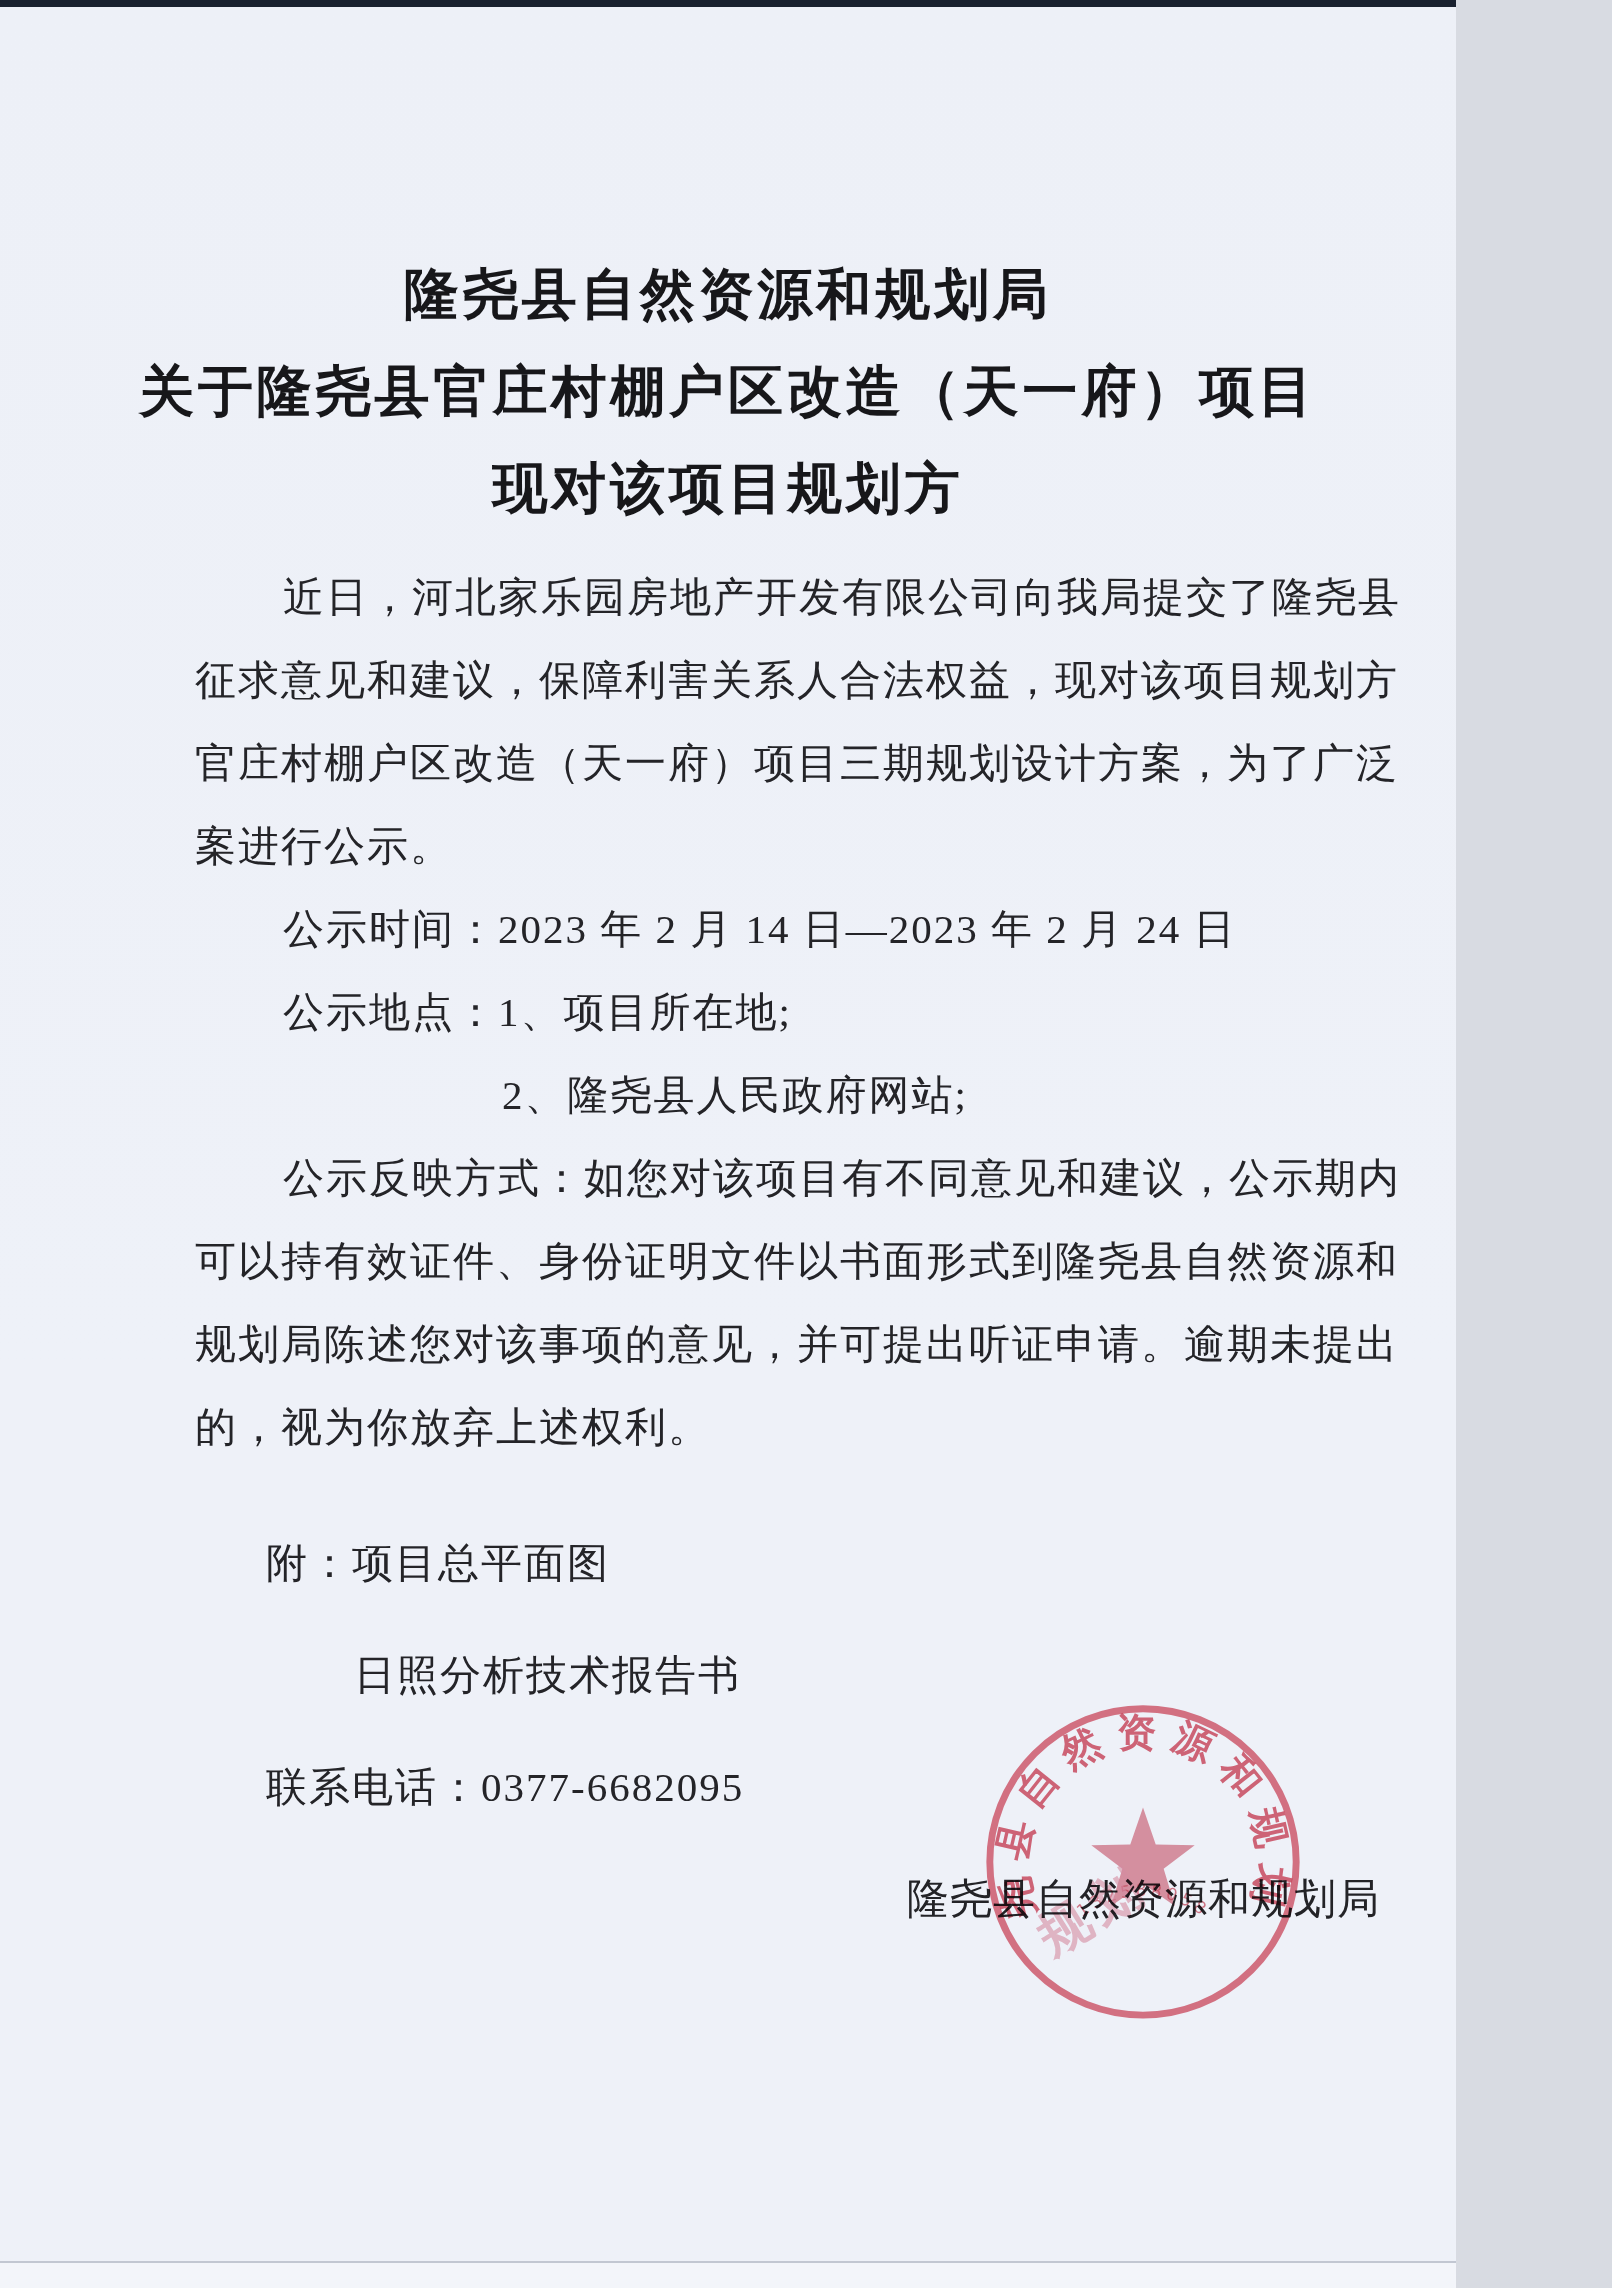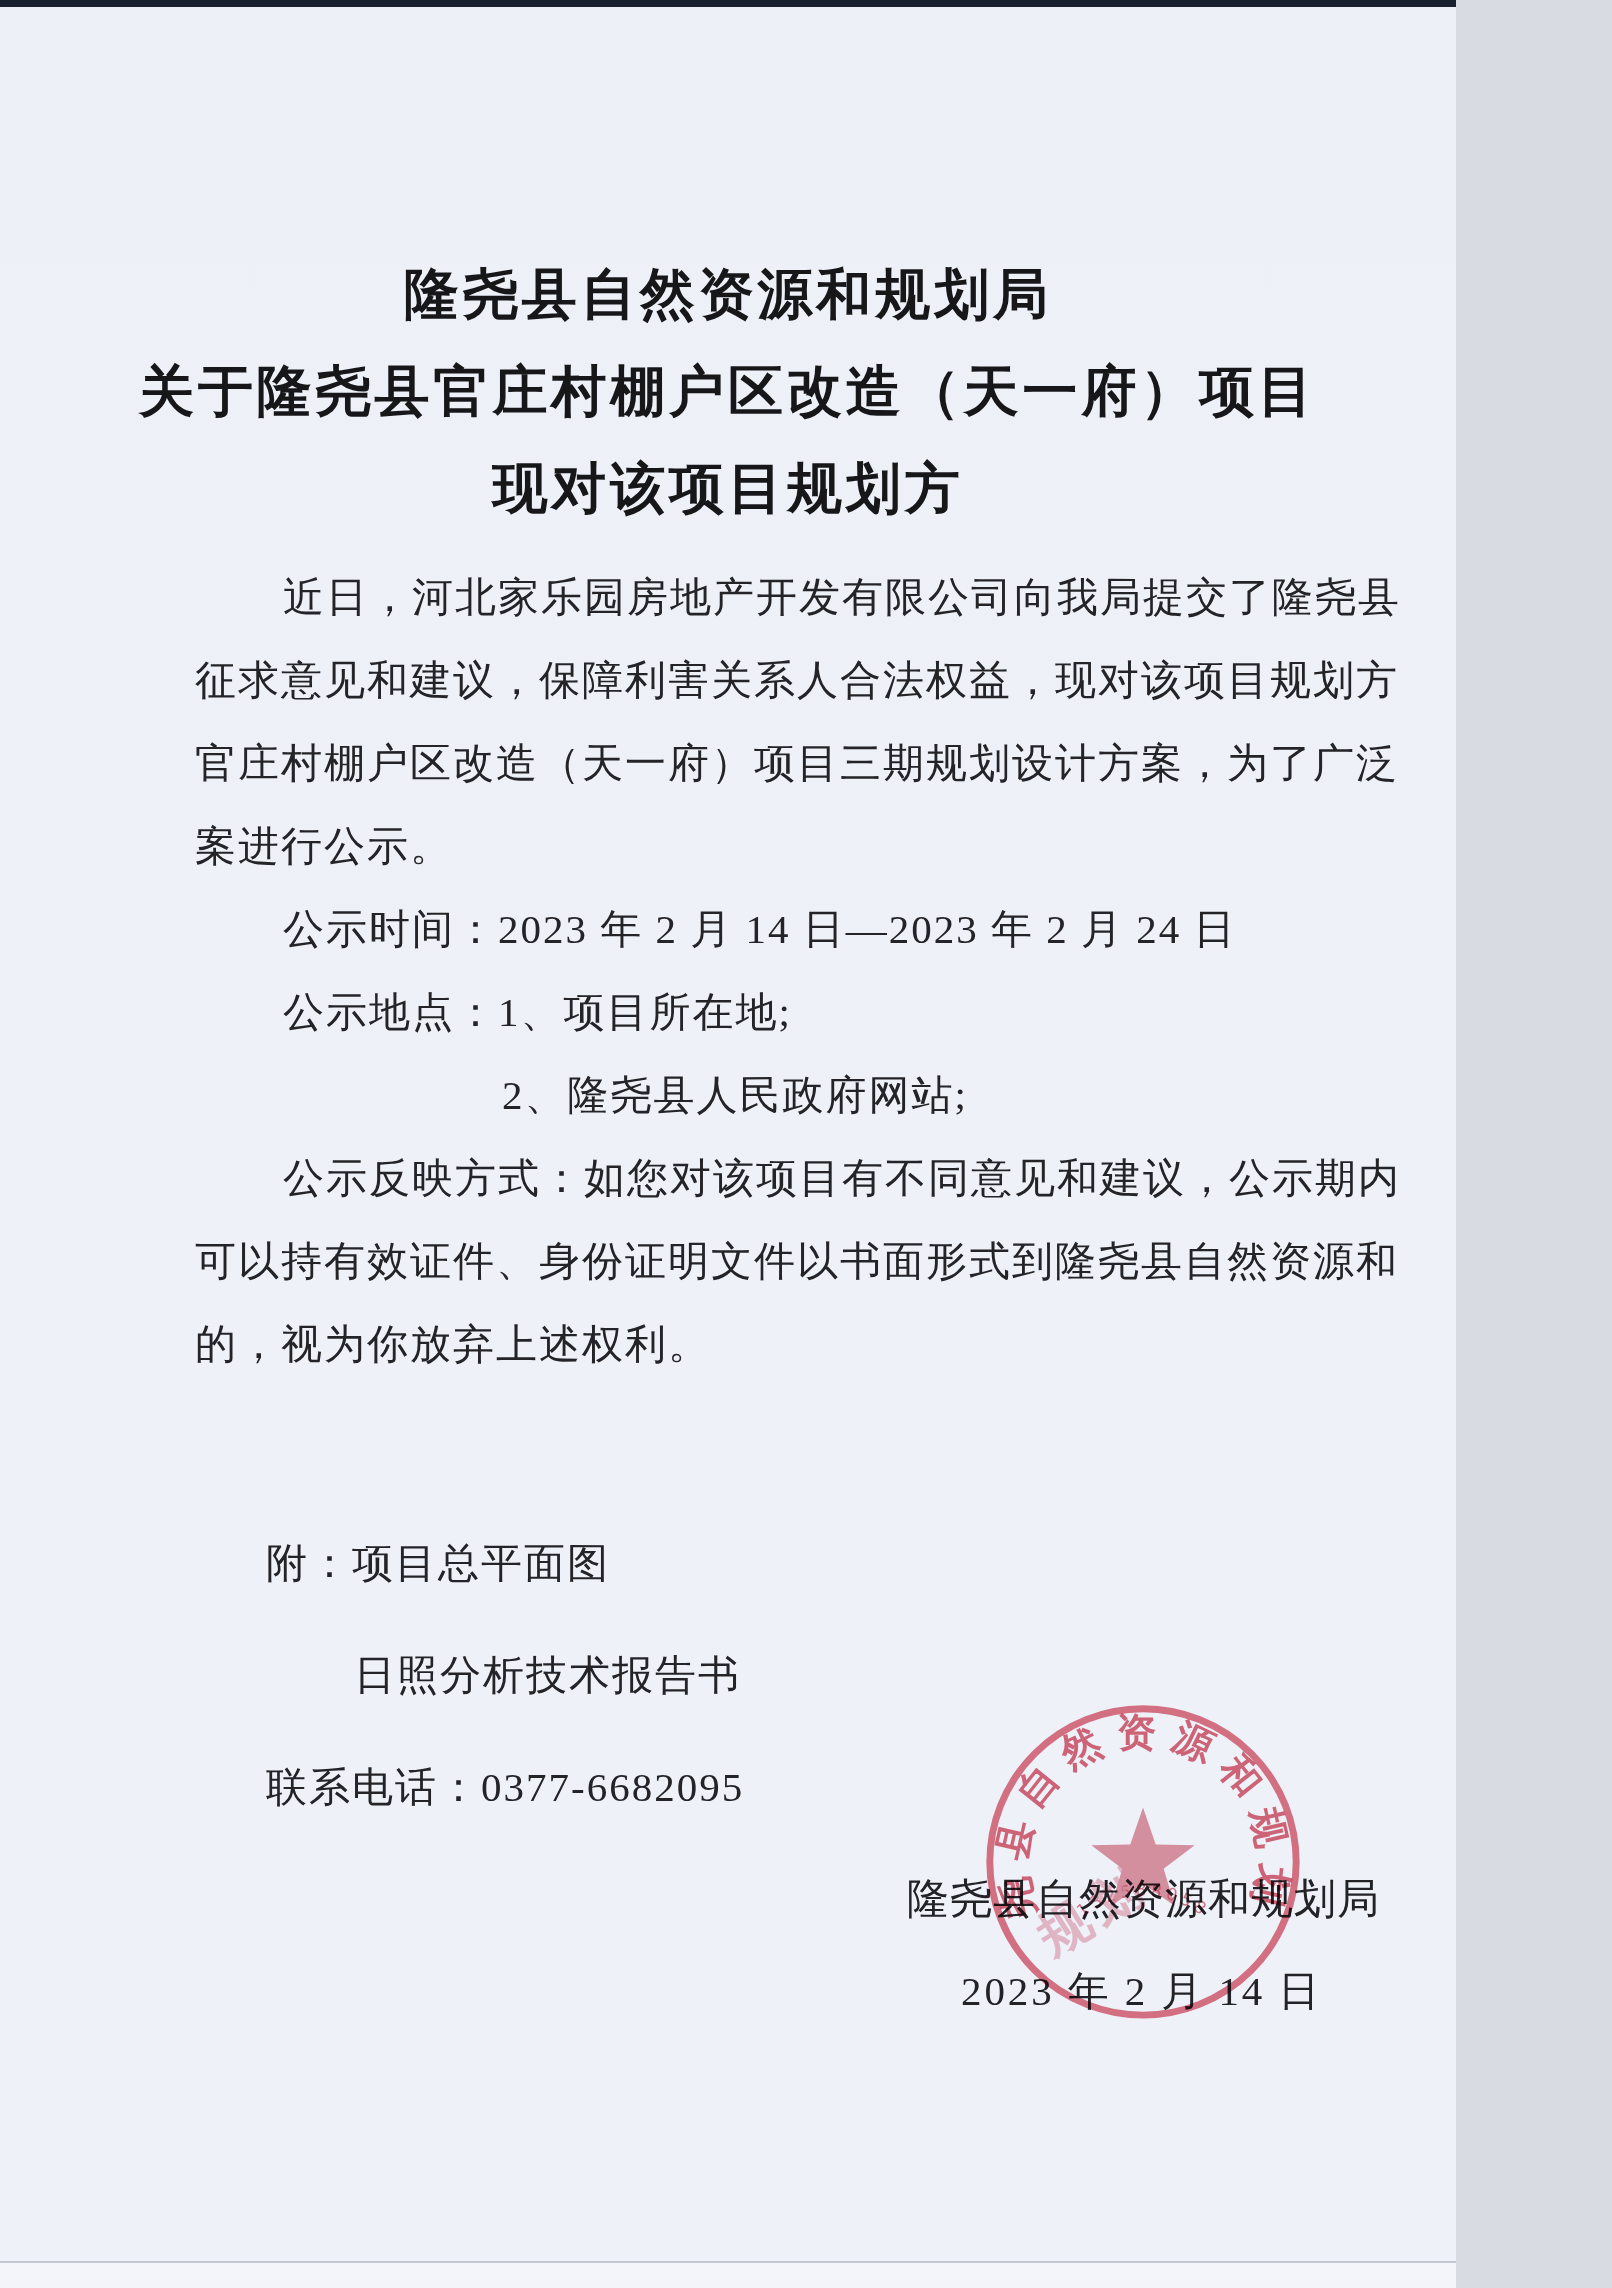--- a/index.html
+++ b/index.html
@@ -98,31 +98,31 @@
   <div class="body-block">
     <div class="bline ind2">近日，河北家乐园房地产开发有限公司向我局提交了隆尧县</div>
     <div class="bline">征求意见和建议，保障利害关系人合法权益，现对该项目规划方</div>
     <div class="bline">官庄村棚户区改造（天一府）项目三期规划设计方案，为了广泛</div>
     <div class="bline">案进行公示。</div>
     <div class="bline ind2">公示时间：2023 年 2 月 14 日—2023 年 2 月 24 日</div>
     <div class="bline ind2">公示地点：1、项目所在地;</div>
     <div class="bline ind7">2、隆尧县人民政府网站;</div>
     <div class="bline ind2">公示反映方式：如您对该项目有不同意见和建议，公示期内</div>
     <div class="bline">可以持有效证件、身份证明文件以书面形式到隆尧县自然资源和</div>
+    <div class="bline">规划局陈述您对该事项的意见，并可提出听证申请。逾期未提出</div>
     <div class="bline">的，视为你放弃上述权利。</div>
   </div>
 
   <div class="attach-block">
     <div class="aline ind2">附：项目总平面图</div>
     <div class="aline ind4">日照分析技术报告书</div>
     <div class="aline ind2">联系电话：0377-6682095</div>
   </div>
 
   <div class="sig-agency">隆尧县自然资源和规划局</div>
-  <div class="sig-date">2023 年 2 月 14 日</div>
 
   <div class="stamp">
     <svg viewBox="0 0 340 340" xmlns="http://www.w3.org/2000/svg">
       <defs>
         <path id="sealArcTop" d="M 65,226 A 118,118 0 1 1 275,226" fill="none"></path>
         <path id="sealArcBottom" d="M 98,238 A 98,98 0 0 1 242,238" fill="none"></path>
       </defs>
       <circle cx="170" cy="172" r="155" fill="none" stroke="#d94f63" stroke-width="7" opacity="0.78"></circle>
       <polygon opacity="0.7" fill="#d96b7e" points="170,117 182.9,154.2 222.3,155 190.9,178.8 202.3,216.5 170,194 137.7,216.5 149.1,178.8 117.7,155 157.1,154.2"></polygon>
       <text class="seal-arc-text" font-size="40" fill="#d5495c" opacity="0.82" letter-spacing="13">

